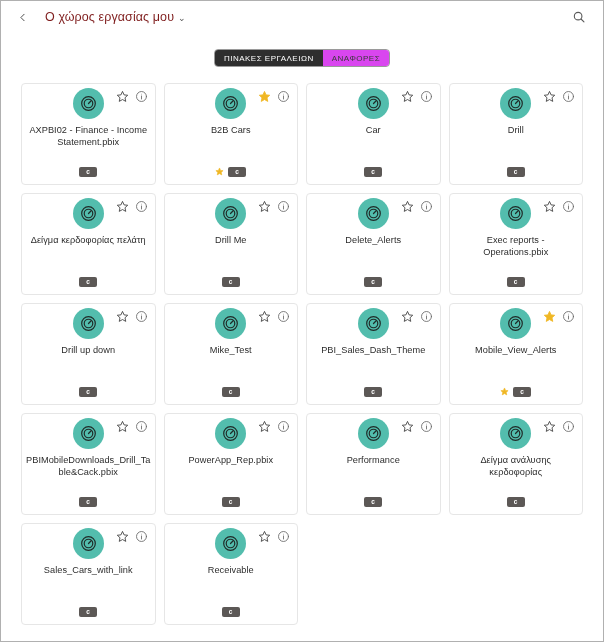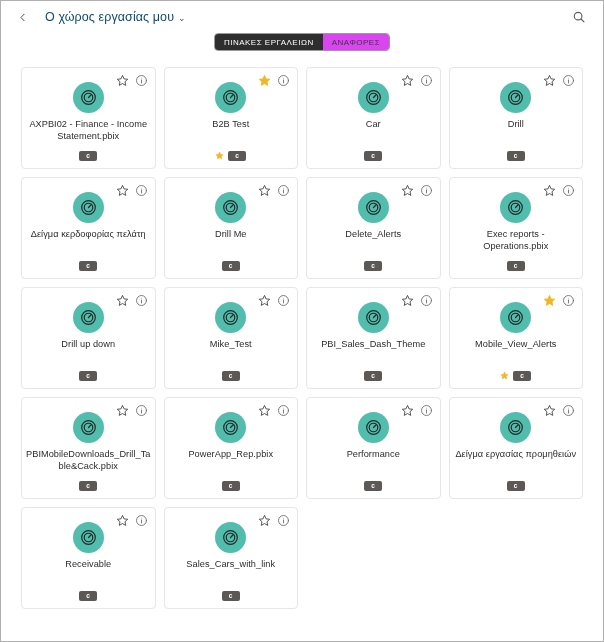--- a/index.html
+++ b/index.html
@@ -37,21 +37,21 @@
   }
   .title-wrap {
     display: flex;
     align-items: center;
     margin-left: 12px;
     cursor: pointer;
     gap: 4px;
   }
   .title-text {
     font-size: 12.5px;
-    color: #0c4a6e;
+    color: #7f1d1d;
     letter-spacing: 0.1px;
     white-space: nowrap;
   }
   .caret {
     display: inline-block;
     font-size: 9px;
     color: #555;
     line-height: 1;
     transform: translateY(1px);
   }
@@ -65,20 +65,21 @@
   
   .tabbar {
     height: 28px;
     flex: 0 0 28px;
     display: flex;
     align-items: flex-start;
     justify-content: center;
     background: #ffffff;
     position: relative;
     z-index: 4;
+    margin-top: 16px;
   }
   .tabs {
     display: flex;
     border: 1px solid #9a9a9a;
     border-radius: 4px;
     overflow: hidden;
     height: 18px;
   }
   .tab {
     font-size: 8px;
@@ -115,21 +116,21 @@
   .card {
     background: #ffffff;
     border: 1px solid #e6e6e6;
     border-radius: 4px;
     height: 102px;
     position: relative;
     cursor: pointer;
     display: flex;
     flex-direction: column;
     align-items: center;
-    padding-top: 14px;
+    padding-top: 4px;
   }
   .card-icons {
     position: absolute;
     top: 6px;
     right: 7px;
     display: flex;
     align-items: center;
     gap: 6px;
   }
   .ic {
@@ -252,21 +253,21 @@
               </svg>
             </span>
           </div>
           <div class="gauge">
             <svg width="19" height="19" viewBox="0 0 24 24" fill="none" stroke="#1f2b28" stroke-width="1.5" stroke-linecap="round">
               <circle cx="12" cy="12" r="8.6"></circle>
               <circle cx="12" cy="12" r="5.4"></circle>
               <line x1="12" y1="12" x2="15.4" y2="8.6" stroke-width="1.6"></line>
             </svg>
           </div>
-          <div class="card-name">B2B Test</div>
+          <div class="card-name">B2B Cars</div>
           <div class="card-footer">
             <span class="fav-mini">
               <svg width="9" height="9" viewBox="0 0 24 24" fill="#f0b724" stroke="#f0b724" stroke-width="1.6" stroke-linejoin="round">
                 <polygon points="12 2.6 14.9 9 21.6 9.7 16.6 14.3 18 21 12 17.6 6 21 7.4 14.3 2.4 9.7 9.1 9"></polygon>
               </svg>
             </span>
             <span class="badge-c">c</span>
           </div>
         </div>
         <div class="card">
@@ -640,21 +641,48 @@
               </svg>
             </span>
           </div>
           <div class="gauge">
             <svg width="19" height="19" viewBox="0 0 24 24" fill="none" stroke="#1f2b28" stroke-width="1.5" stroke-linecap="round">
               <circle cx="12" cy="12" r="8.6"></circle>
               <circle cx="12" cy="12" r="5.4"></circle>
               <line x1="12" y1="12" x2="15.4" y2="8.6" stroke-width="1.6"></line>
             </svg>
           </div>
-          <div class="card-name">Δείγμα εργασίας προμηθειών</div>
+          <div class="card-name">Δείγμα ανάλυσης κερδοφορίας</div>
+          <div class="card-footer">
+            <span class="badge-c">c</span>
+          </div>
+        </div>
+        <div class="card">
+          <div class="card-icons">
+            <span class="ic">
+              <svg width="13" height="13" viewBox="0 0 24 24" fill="none" stroke="#3d3d3d" stroke-width="1.6" stroke-linejoin="round">
+                <polygon points="12 2.6 14.9 9 21.6 9.7 16.6 14.3 18 21 12 17.6 6 21 7.4 14.3 2.4 9.7 9.1 9"></polygon>
+              </svg>
+            </span>
+            <span class="ic">
+              <svg width="13" height="13" viewBox="0 0 24 24" fill="none" stroke="#6a6a6a" stroke-width="1.6" stroke-linecap="round">
+                <circle cx="12" cy="12" r="9.2"></circle>
+                <line x1="12" y1="11" x2="12" y2="16.6"></line>
+                <circle cx="12" cy="7.6" r="0.9" fill="#6a6a6a" stroke="none"></circle>
+              </svg>
+            </span>
+          </div>
+          <div class="gauge">
+            <svg width="19" height="19" viewBox="0 0 24 24" fill="none" stroke="#1f2b28" stroke-width="1.5" stroke-linecap="round">
+              <circle cx="12" cy="12" r="8.6"></circle>
+              <circle cx="12" cy="12" r="5.4"></circle>
+              <line x1="12" y1="12" x2="15.4" y2="8.6" stroke-width="1.6"></line>
+            </svg>
+          </div>
+          <div class="card-name">Sales_Cars_with_link</div>
           <div class="card-footer">
             <span class="badge-c">c</span>
           </div>
         </div>
         <div class="card">
           <div class="card-icons">
             <span class="ic">
               <svg width="13" height="13" viewBox="0 0 24 24" fill="none" stroke="#3d3d3d" stroke-width="1.6" stroke-linejoin="round">
                 <polygon points="12 2.6 14.9 9 21.6 9.7 16.6 14.3 18 21 12 17.6 6 21 7.4 14.3 2.4 9.7 9.1 9"></polygon>
               </svg>
@@ -668,47 +696,20 @@
             </span>
           </div>
           <div class="gauge">
             <svg width="19" height="19" viewBox="0 0 24 24" fill="none" stroke="#1f2b28" stroke-width="1.5" stroke-linecap="round">
               <circle cx="12" cy="12" r="8.6"></circle>
               <circle cx="12" cy="12" r="5.4"></circle>
               <line x1="12" y1="12" x2="15.4" y2="8.6" stroke-width="1.6"></line>
             </svg>
           </div>
           <div class="card-name">Receivable</div>
-          <div class="card-footer">
-            <span class="badge-c">c</span>
-          </div>
-        </div>
-        <div class="card">
-          <div class="card-icons">
-            <span class="ic">
-              <svg width="13" height="13" viewBox="0 0 24 24" fill="none" stroke="#3d3d3d" stroke-width="1.6" stroke-linejoin="round">
-                <polygon points="12 2.6 14.9 9 21.6 9.7 16.6 14.3 18 21 12 17.6 6 21 7.4 14.3 2.4 9.7 9.1 9"></polygon>
-              </svg>
-            </span>
-            <span class="ic">
-              <svg width="13" height="13" viewBox="0 0 24 24" fill="none" stroke="#6a6a6a" stroke-width="1.6" stroke-linecap="round">
-                <circle cx="12" cy="12" r="9.2"></circle>
-                <line x1="12" y1="11" x2="12" y2="16.6"></line>
-                <circle cx="12" cy="7.6" r="0.9" fill="#6a6a6a" stroke="none"></circle>
-              </svg>
-            </span>
-          </div>
-          <div class="gauge">
-            <svg width="19" height="19" viewBox="0 0 24 24" fill="none" stroke="#1f2b28" stroke-width="1.5" stroke-linecap="round">
-              <circle cx="12" cy="12" r="8.6"></circle>
-              <circle cx="12" cy="12" r="5.4"></circle>
-              <line x1="12" y1="12" x2="15.4" y2="8.6" stroke-width="1.6"></line>
-            </svg>
-          </div>
-          <div class="card-name">Sales_Cars_with_link</div>
           <div class="card-footer">
             <span class="badge-c">c</span>
           </div>
         </div>
       </div>
   </div>
 
 </div>
 
 </body></html>

